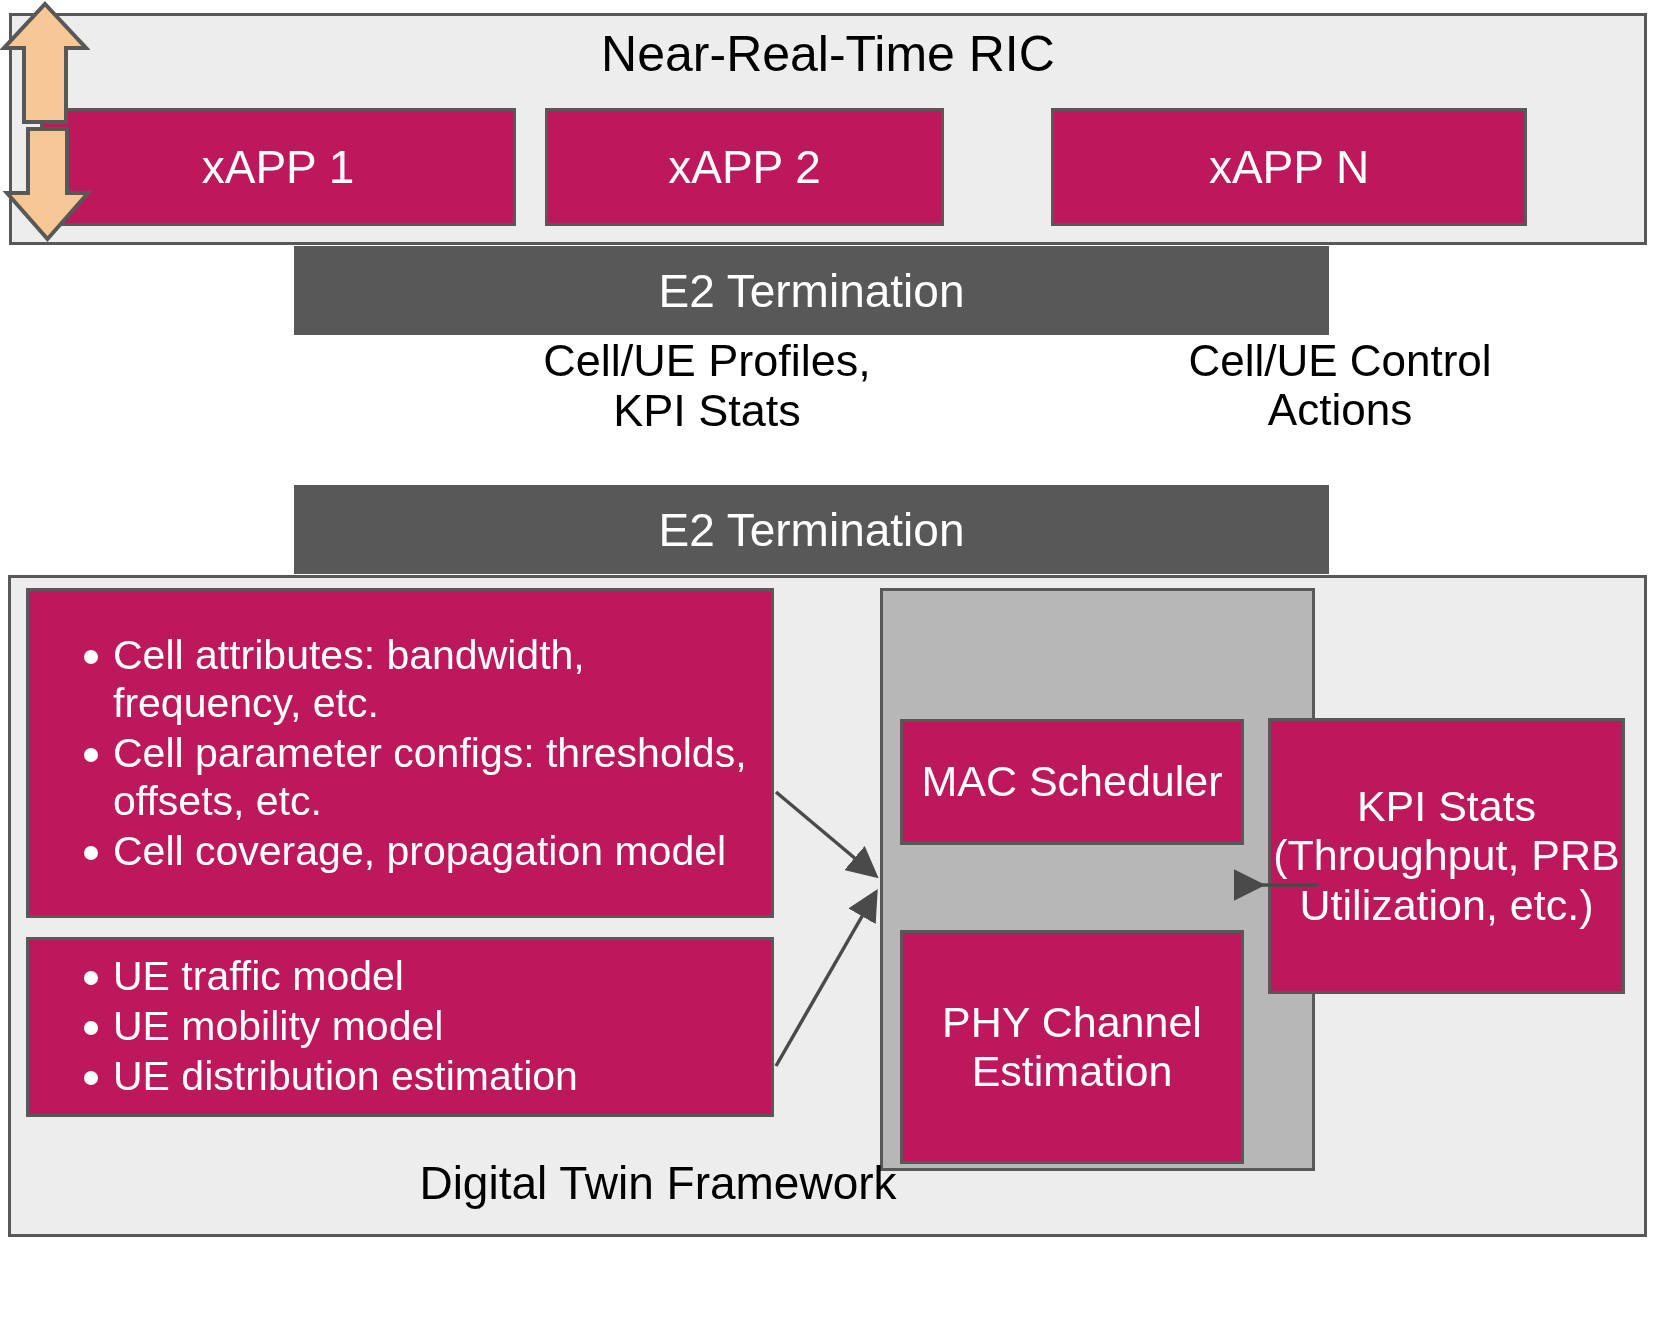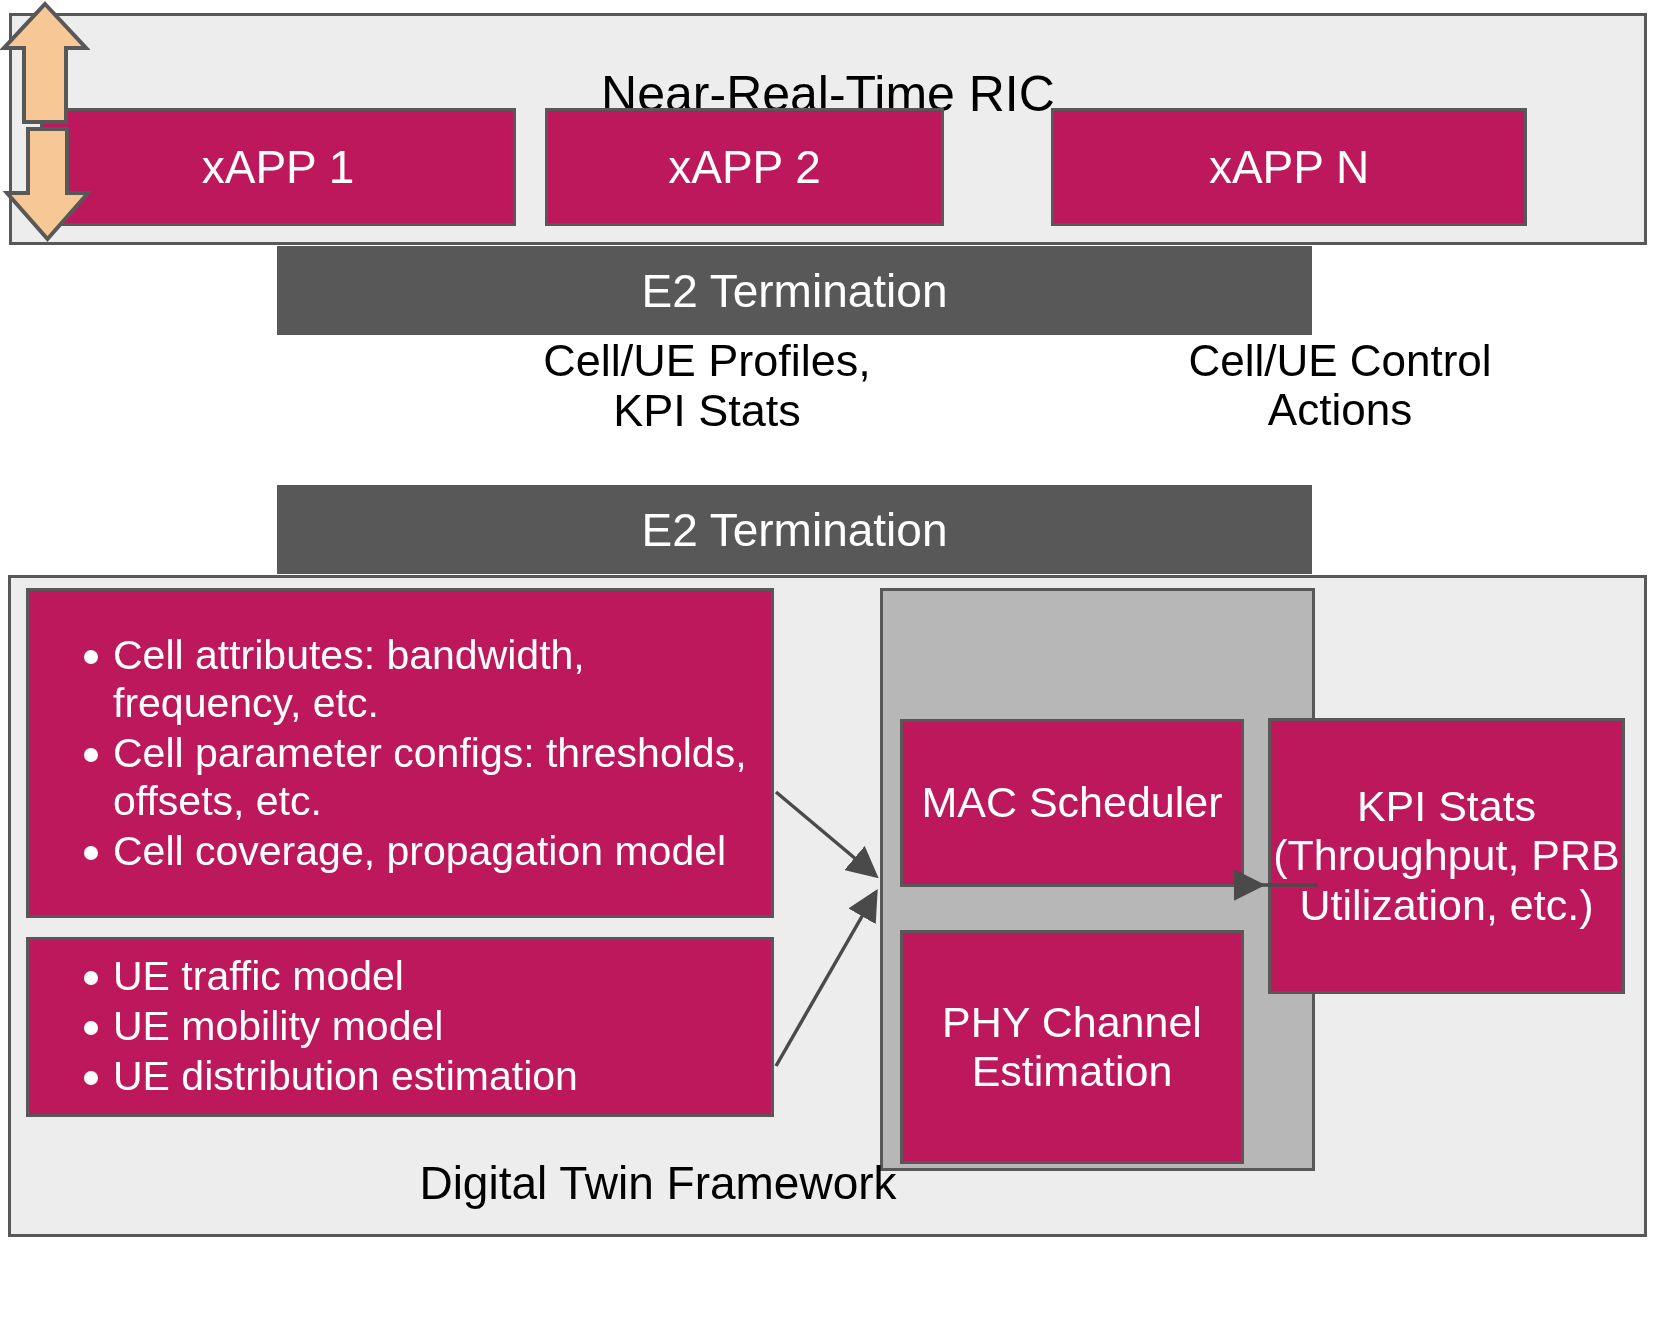--- a/index.html
+++ b/index.html
@@ -49,37 +49,36 @@
     line-height: 1.12;
     white-space: pre-line;
   }
 
   
   #ric-panel { left: 9px; top: 13px; width: 1638px; height: 232px; }
   #ric-title {
     left: 9px; top: 26px; width: 1638px;
     font-size: 50px;
     color: #000;
-    margin-top: 40px;
   }
   .xapp {
     height: 118px;
     top: 108px;
   }
   #xapp-1 { left: 40px;  width: 476px; }
   #xapp-2 { left: 545px; width: 399px; }
   #xapp-3 { left: 1051px;width: 476px; }
   .xapp-label {
     font-size: 46px;
     color: #ffffff;
   }
 
   
   .e2bar {
-    left: 277px;
+    left: 294px;
     width: 1035px;
     height: 89px;
     border: none;
   }
   #e2-top    { top: 246px; }
   #e2-bottom { top: 485px; }
   .e2-label {
     font-size: 46px;
     color: #ffffff;
   }
@@ -139,21 +138,21 @@
   #cell-box .bullets { padding-top: 4px; }
   #ue-box .bullets   { padding-top: 2px; }
 
   
   #ran-box { left: 880px; top: 588px; width: 435px; height: 583px; }
   #ran-title {
     left: 880px; top: 596px; width: 345px;
     font-size: 44px;
     text-align: center;
   }
-  #mac-box { left: 900px; top: 719px; width: 344px; height: 168px; }
+  #mac-box { left: 900px; top: 719px; width: 344px; height: 126px; }
   #phy-box { left: 900px; top: 930px; width: 344px; height: 234px; }
   .sim-label {
     font-size: 43px;
     color: #ffffff;
     line-height: 1.14;
   }
 
   
   #kpi-box { left: 1268px; top: 718px; width: 357px; height: 276px; }
   #kpi-label {

